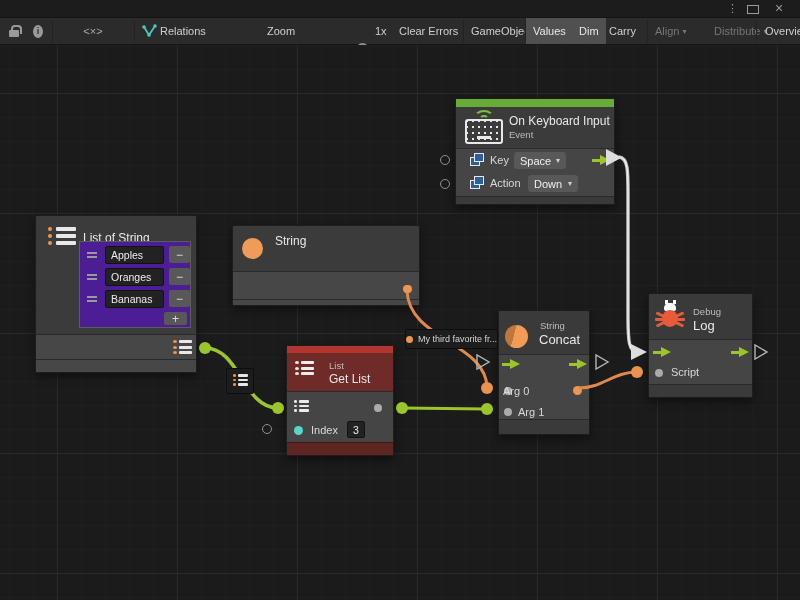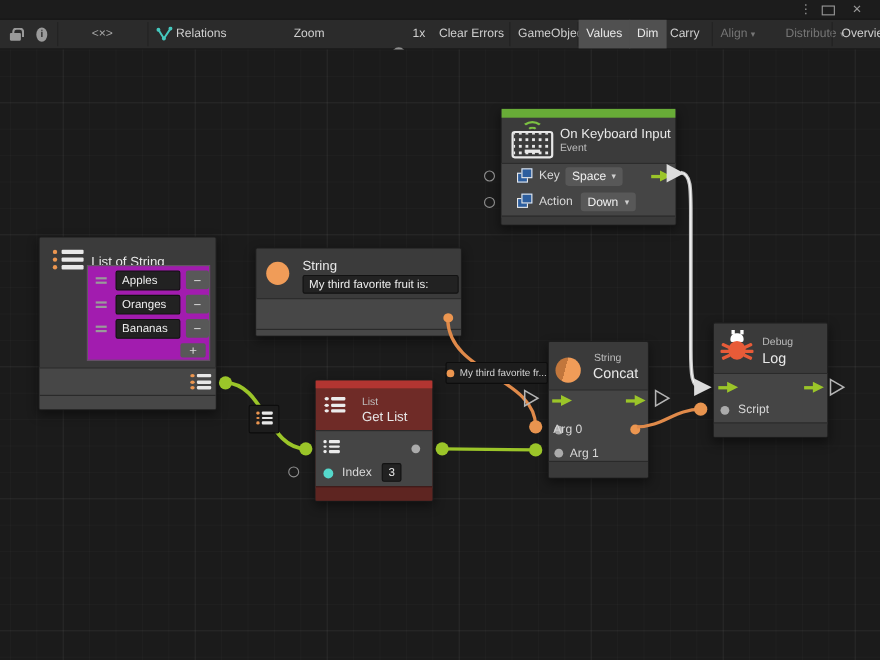--- a/index.html
+++ b/index.html
@@ -108,21 +108,21 @@
 
   
   .bug-icon { position:absolute; width:26px; height:28px; }
   .bug-head { position:absolute; left:7px; top:2px; width:12px; height:8px; background:#fff; border-radius:5px 5px 2px 2px; }
   .bug-head::before, .bug-head::after { content:""; position:absolute; top:-3px; width:3px; height:4px; background:#fff; }
   .bug-head::before { left:0.5px; } .bug-head::after { right:0.5px; }
   .bug-body { position:absolute; left:5px; top:9px; width:16px; height:17px; background:#e85b38; border-radius:50%; }
   .bug-leg { position:absolute; width:8px; height:2.5px; background:#e85b38; border-radius:1px; }
 
   
-  .inspector { position:absolute; background:#a21caf; border:1px solid #5c5c5c; }
+  .inspector { position:absolute; background:#4c1d95; border:1px solid #5c5c5c; }
   .ins-row { position:absolute; left:3px; right:3px; height:20px; }
   .drag-handle { position:absolute; left:4px; top:7px; width:10px; height:6px;
       border-top:2px solid #9a9a9a; border-bottom:2px solid #9a9a9a; }
   .mini-btn { position:absolute; background:#585858; border-radius:2px; color:#dcdcdc;
       display:flex; align-items:center; justify-content:center; font-size:12px; }
 
   .preview-box { position:absolute; background:#1d1d1d; border:1px solid #0d0d0d; border-radius:2px; z-index:6;
       display:flex; align-items:center; color:#d4d4d4; font-size:9px; white-space:nowrap; }
 
   svg.wires { position:absolute; left:0; top:0; z-index:5; pointer-events:none; }
@@ -242,21 +242,20 @@
           <i></i>
           <i></i>
         </div>
     </div>
     <div class="nfooter" style="height:13px; background:#474747;"></div>
   </div>
 
   <div class="node" style="left:232px; top:180px; width:188px; height:81px;">
     <span class="circle-icon" style="left:9px; top:12px; width:21px; height:21px;"></span>
     <div class="abs ntitle" style="left:42px; top:8px;">String</div>
-    <div class="field abs" style="left:42px; top:24px; width:142px; height:17px;">My third favorite fruit is:</div>
     <div class="nbody" style="top:45px; height:28px; background:#474747;">
       <span class="dot orange" style="left:171px; top:13px;"></span>
     </div>
     <div class="nfooter" style="height:6px; background:#474747;"></div>
   </div>
 
   <div class="node" style="left:286px; top:300px; width:108px; height:111px; background:#6f2b27;">
     <div class="abs" style="left:0; top:0; right:0; height:7px; background:#b23531;"></div>
     <div class="list-icon sm white abs" style="left:8px; top:15px; width:22px;">
         <i></i>

